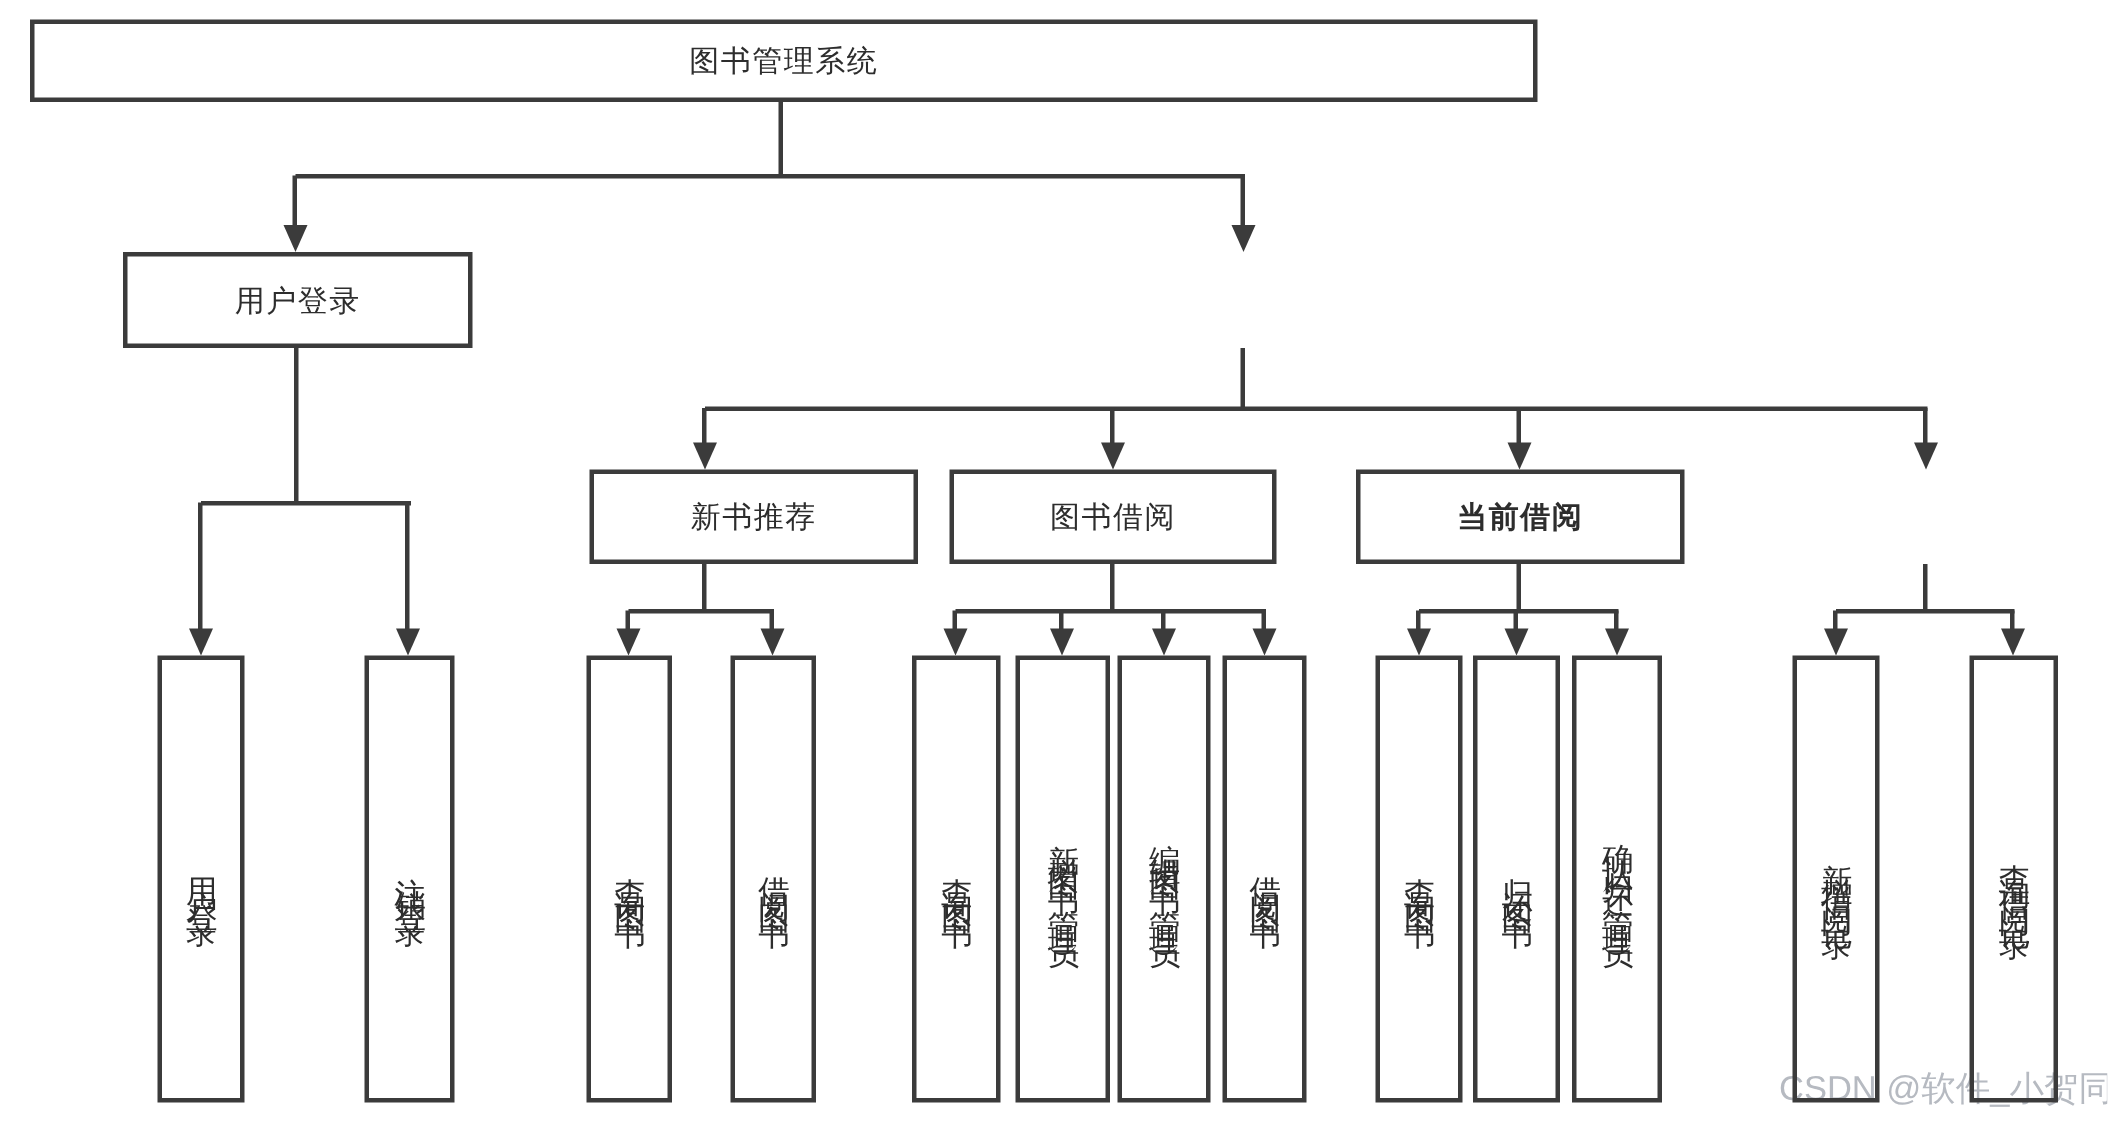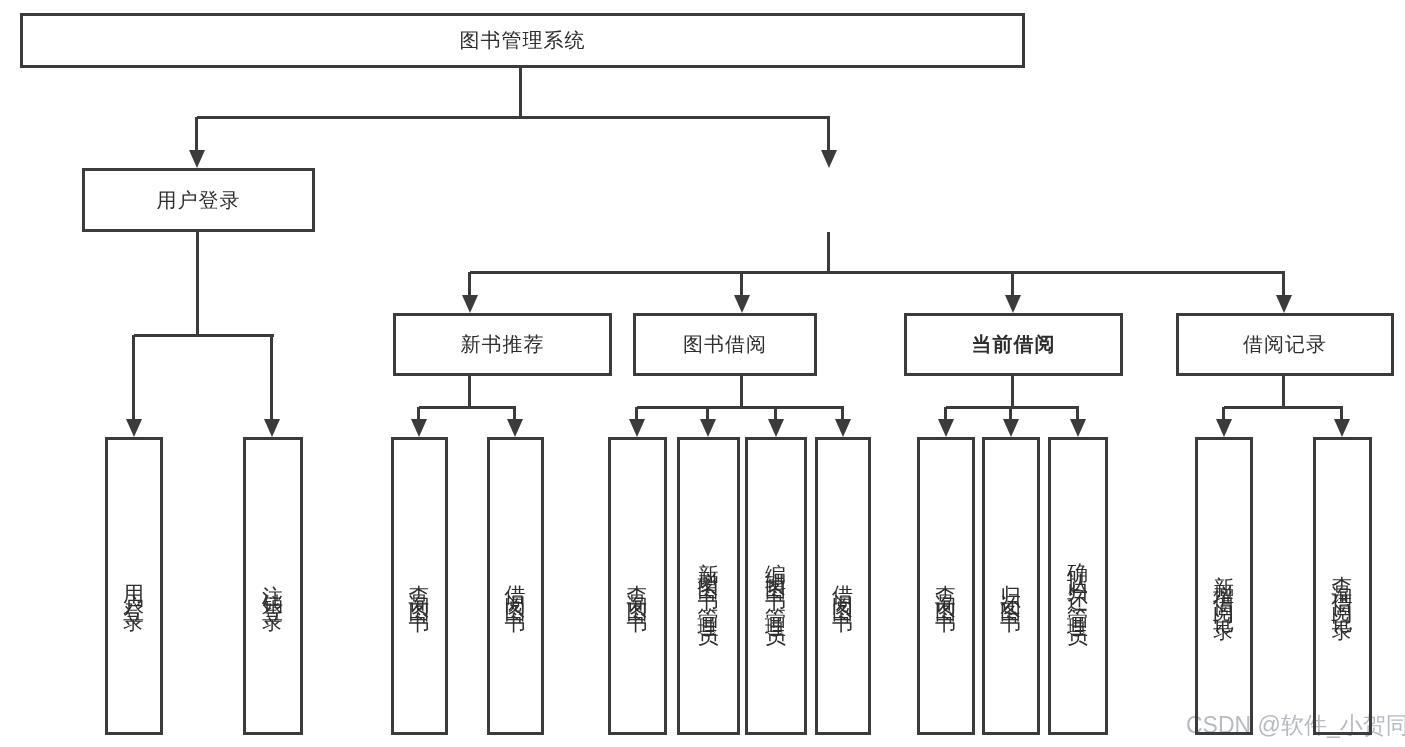--- a/index.html
+++ b/index.html
@@ -67,28 +67,25 @@
     <span>图书管理系统</span>
   </div>
 
   <div class="box box-h" style="left:82px;top:168px;width:233px;height:64px;">
     <span>用户登录</span>
   </div>
 
   <div class="box box-h" style="left:361px;top:313px;width:219px;height:63px;margin-left:32px;">
     <span>新书推荐</span>
   </div>
-  <div class="box box-h" style="left:633px;top:313px;width:184px;height:63px;font-family:Liberation Mono, monospace;">
+  <div class="box box-h" style="left:633px;top:313px;width:218px;height:63px;font-family:Liberation Mono, monospace;">
     <span>图书借阅</span>
   </div>
   <div class="box box-h" style="left:904px;top:313px;width:219px;height:63px;font-weight:bold;">
     <span>当前借阅</span>
-  </div>
-  <div class="box box-h" style="left:1176px;top:313px;width:218px;height:63px;">
-    <span>借阅记录</span>
   </div>
 
   <div class="box box-v" style="left:105px;top:437px;width:58px;height:298px;">
     <span>用户登录</span>
   </div>
   <div class="box box-v" style="left:243px;top:437px;width:60px;height:298px;">
     <span>注销登录</span>
   </div>
 
   <div class="box box-v" style="left:391px;top:437px;width:57px;height:298px;">

